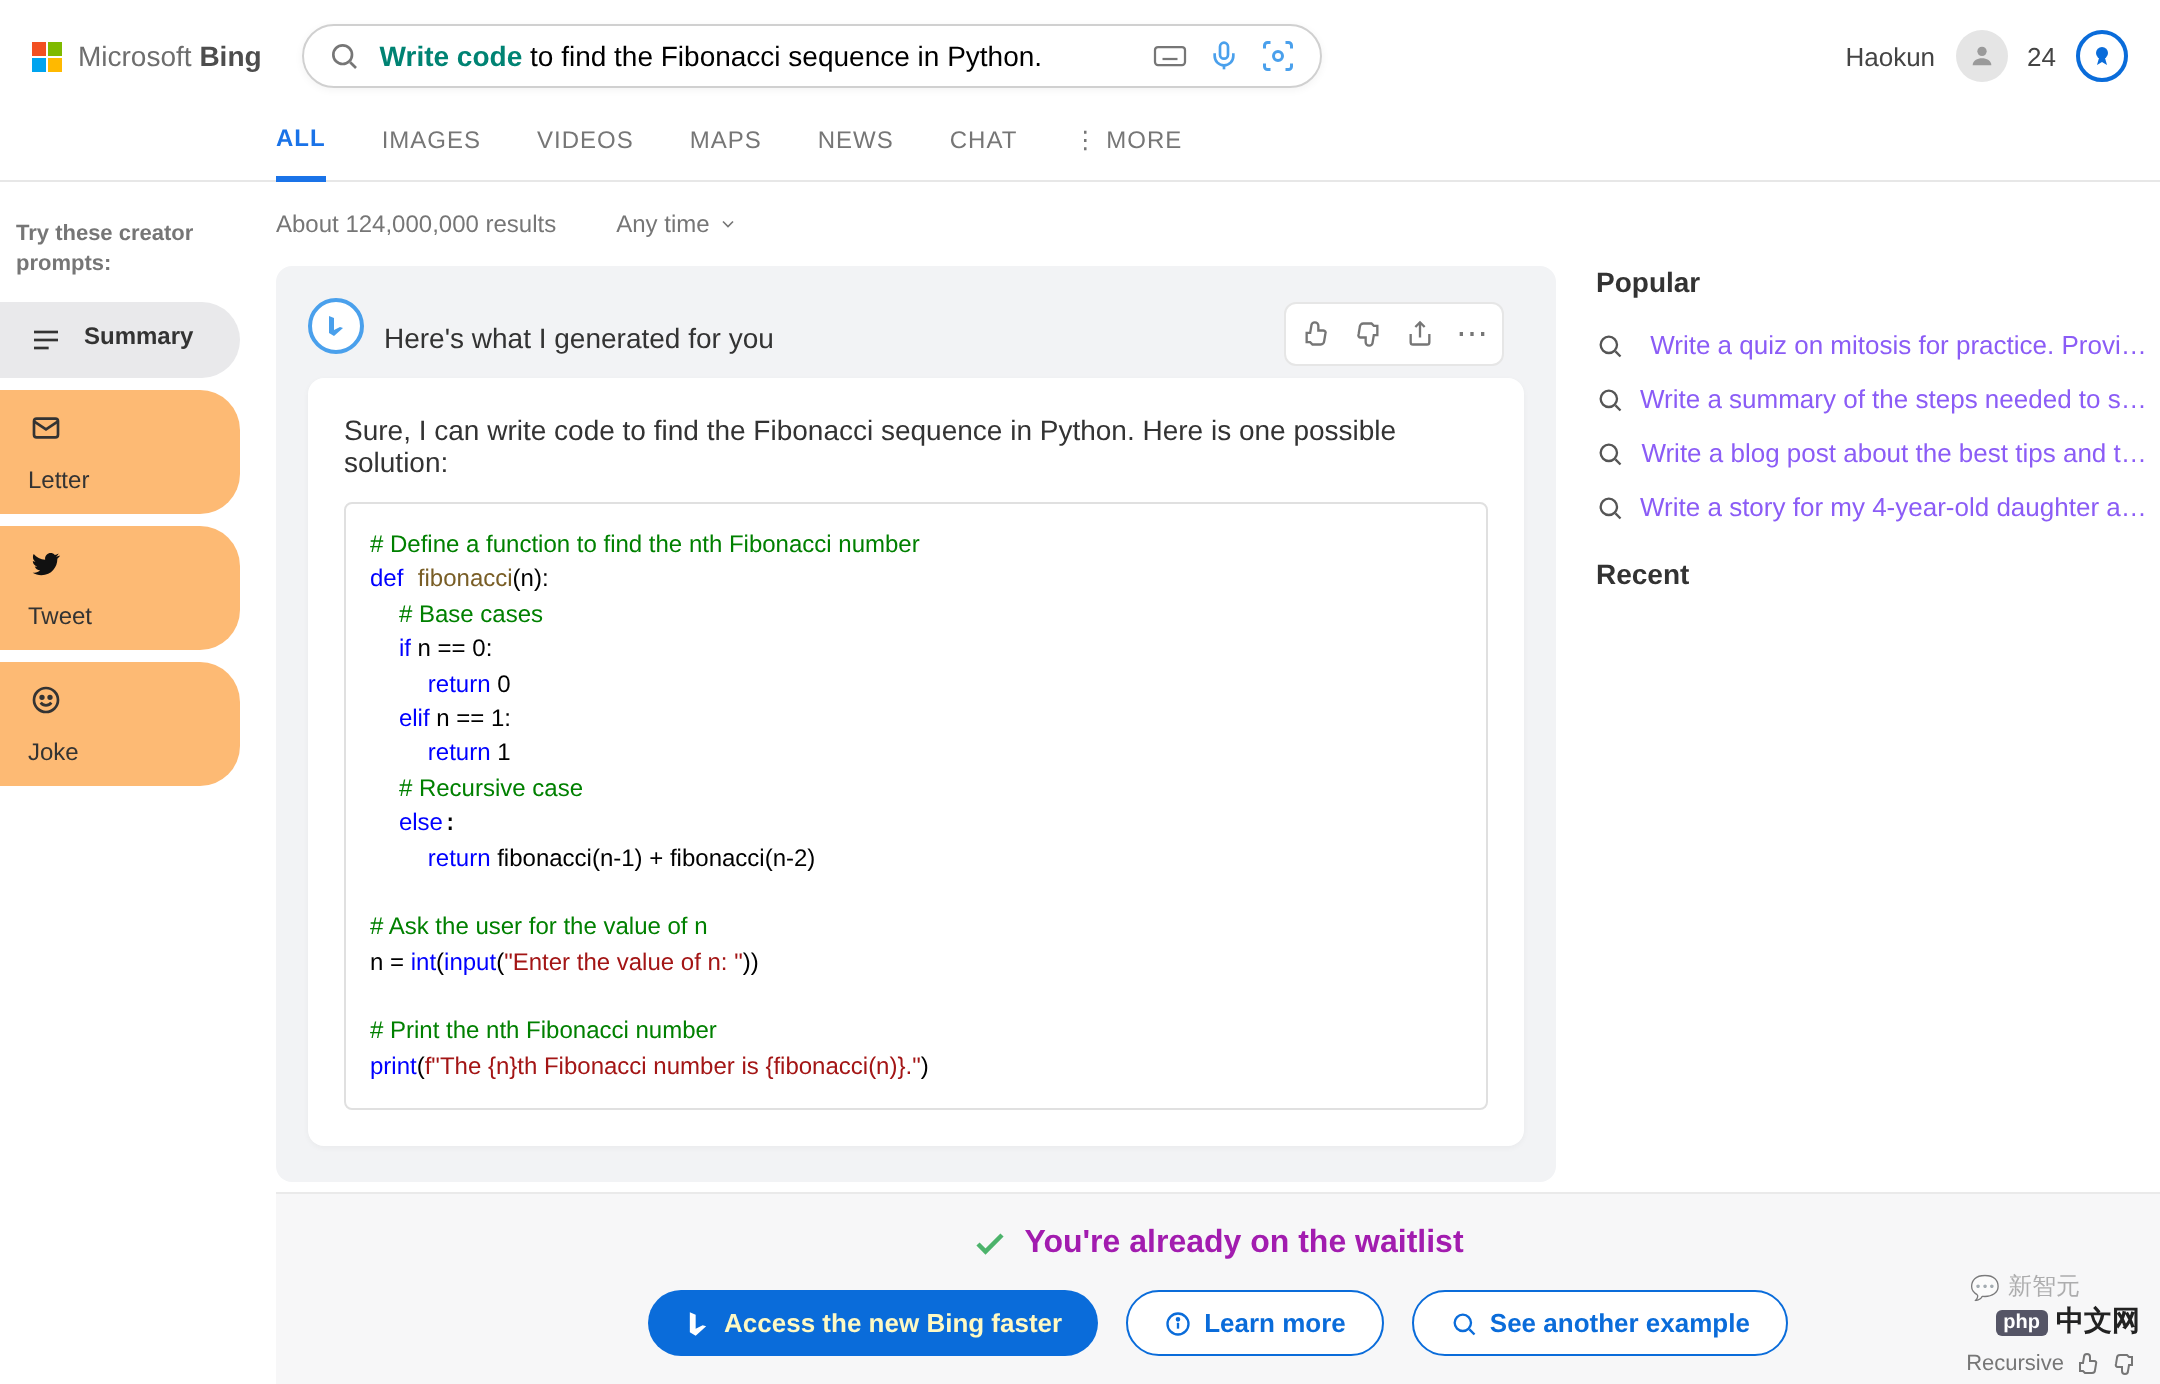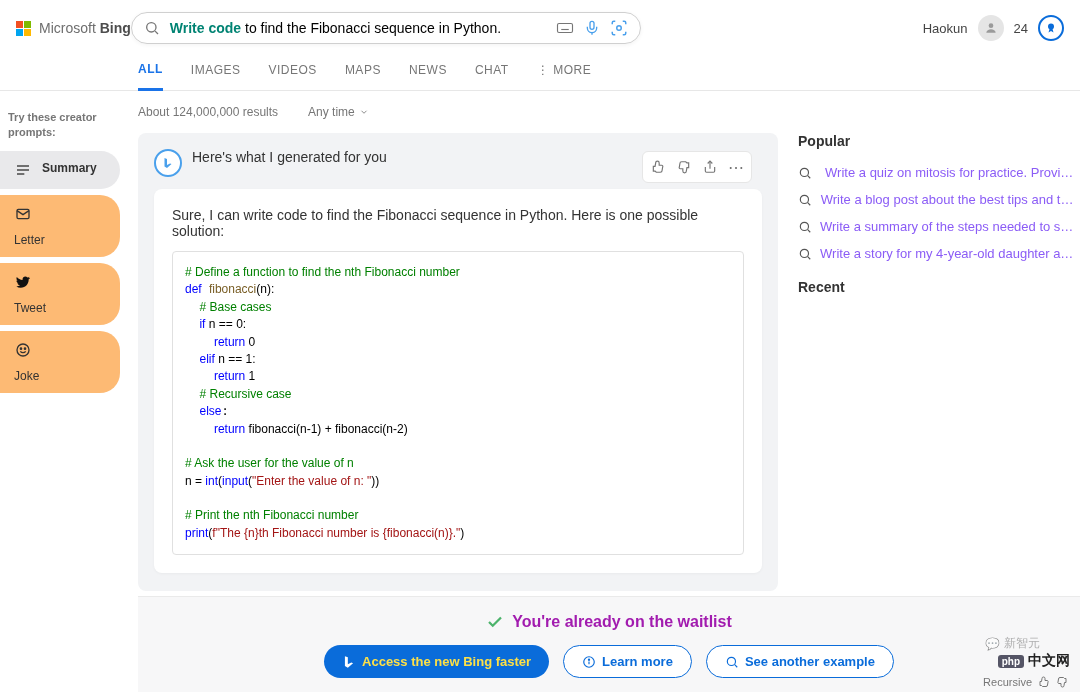--- a/index.html
+++ b/index.html
@@ -1,19 +1,19 @@
 <!DOCTYPE html>
 <html><head>
 <meta charset="utf-8">
 <style>
 * { margin:0; padding:0; box-sizing:border-box; font-family:"Segoe UI",Arial,sans-serif; }
 body { background:#fff; width:1080px; height:692px; overflow:hidden; position:relative; }
 
 
-.header { display:flex; align-items:center; padding:12px 16px 8px 16px; gap:0; }
+.header { display:flex; align-items:center; padding:12px 16px 8px 16px; gap:20px; }
 .logo { display:flex; align-items:center; gap:4px; }
 .logo-squares { display:grid; grid-template-columns:7px 7px; grid-template-rows:7px 7px; gap:1px; }
 .logo-squares span:nth-child(1){background:#f25022;} .logo-squares span:nth-child(2){background:#7fba00;}
 .logo-squares span:nth-child(3){background:#00a4ef;} .logo-squares span:nth-child(4){background:#ffb900;}
 .logo-text { font-size:14px; color:#6e6e6e; margin-left:4px; }
 .logo-text b { color:#4d4d4d; }
 .search-bar { display:flex; align-items:center; border:1px solid #d0d0d0; border-radius:22px; padding:6px 12px; flex:0 0 510px; gap:10px; box-shadow:0 1px 4px rgba(0,0,0,0.05);}
 .search-bar svg { flex-shrink:0; }
 .search-text { flex:1; font-size:14px; }
 .search-text .hl { color:#008373; font-weight:600; }
@@ -37,42 +37,42 @@
 .side-item:not(.active){ background:#fdba74;flex-direction:column; }
 .side-icon { width:18px; height:18px; display:flex; align-items:center; justify-content:center; }
 
 
 .meta-row { display:flex; align-items:center; gap:30px; padding:14px 0 14px 138px; font-size:12px; color:#767676;}
 .anytime { display:flex; align-items:center; gap:4px; }
 
 
 .content { margin-left:138px; display:flex; gap:20px; }
 .answer-box { flex:0 0 640px; background:#f2f3f5; border-radius:8px; padding:16px 16px 0 16px; position:relative;}
-.answer-header { display:flex; align-items:flex-start; gap:10px; margin-bottom:12px;}
+.answer-header { display:flex; align-items:flex-end; gap:10px; margin-bottom:12px;}
 .bing-badge { width:28px; height:28px; border-radius:50%; border:2px solid #4aa0ec; display:flex; align-items:center; justify-content:center; background:#fff;}
 .answer-header-text { font-size:14px; color:#333; }
 .inner-card { background:#fff; border-radius:8px; padding:18px; position:relative; box-shadow:0 1px 3px rgba(0,0,0,0.04);}
 .card-actions { position:absolute; top:-6px; right:10px; transform:translateY(-100%); display:flex; gap:4px; background:#fff; border:1px solid #e6e6e6; border-radius:6px; padding:4px;}
 .card-actions > div { width:22px; height:22px; display:flex; align-items:center; justify-content:center; color:#767676; border-radius:4px;}
 .intro-text { font-size:14px; color:#333; margin-bottom:12px; }
 .code-block { border:1px solid #e0e0e0; border-radius:4px; padding:12px; font-family:Consolas,monospace; font-size:12px; line-height:1.45; white-space:pre; overflow:auto;}
 .c-comment{color:#008000;} .c-kw{color:#0000ff;} .c-fn{color:#795e26;} .c-str{color:#a31515;} .c-builtin{color:#0000ff;}
 
 
 .rightcol { flex:0 0 240px; font-size:13px; color:#333; }
 .rightcol h4 { font-size:14px; font-weight:600; margin-bottom:10px;}
 .pop-item { display:flex; align-items:center; gap:8px; padding:6px 0; color:#8b5cf6; white-space:nowrap; overflow:hidden; text-overflow:ellipsis;justify-content:space-between;}
 .pop-item svg { flex-shrink:0; }
 
 
 .bottom-bar { position:absolute; left:138px; right:0; bottom:0; background:#f7f7f8; border-top:1px solid #eaeaea; padding:16px 0 14px 0; text-align:center;}
 .bb-title { display:flex; align-items:center; justify-content:center; gap:8px; font-size:16px; font-weight:600; color:#a21caf; margin-bottom:14px;}
 .bb-buttons { display:flex; justify-content:center; gap:14px;}
 .btn { display:flex; align-items:center; gap:6px; border-radius:20px; padding:8px 18px; font-size:13px; font-weight:600;}
-.btn-primary { background:#0a6cda; color:#fde047; }
+.btn-primary { background:#0a6cda; color:#fef9c3; }
 .btn-outline { background:#fff; border:1.5px solid #0a6cda; color:#0a6cda; }
 
 
 .footer-fb { position:absolute; right:12px; bottom:4px; display:flex; align-items:center; gap:6px; font-size:11px; color:#767676;}
 
 
 .watermark { position:absolute; right:40px; bottom:40px; opacity:.5; font-size:12px; color:#666; display:flex; align-items:center; gap:4px;}
 .watermark2 { position:absolute; right:10px; bottom:22px; font-size:14px; color:#222; font-weight:600; display:flex; align-items:center; gap:4px;}
 .ph-badge{ background:#556; color:#fff; font-size:10px; padding:1px 4px; border-radius:3px;}
 </style>
@@ -255,28 +255,28 @@
           <circle cx="11" cy="11" r="7"></circle>
           <line x1="21" y1="21" x2="16.65" y2="16.65"></line>
         </svg>
       <span>Write a quiz on mitosis for practice. Provi…</span>
     </div>
     <div class="pop-item">
       <svg width="14" height="14" viewBox="0 0 24 24" fill="none" stroke="#555" stroke-width="2">
           <circle cx="11" cy="11" r="7"></circle>
           <line x1="21" y1="21" x2="16.65" y2="16.65"></line>
         </svg>
-      <span>Write a blog post about the best tips and t…</span>
+      <span>Write a summary of the steps needed to s…</span>
     </div>
     <div class="pop-item">
       <svg width="14" height="14" viewBox="0 0 24 24" fill="none" stroke="#555" stroke-width="2">
           <circle cx="11" cy="11" r="7"></circle>
           <line x1="21" y1="21" x2="16.65" y2="16.65"></line>
         </svg>
-      <span>Write a summary of the steps needed to s…</span>
+      <span>Write a blog post about the best tips and t…</span>
     </div>
     <div class="pop-item">
       <svg width="14" height="14" viewBox="0 0 24 24" fill="none" stroke="#555" stroke-width="2">
           <circle cx="11" cy="11" r="7"></circle>
           <line x1="21" y1="21" x2="16.65" y2="16.65"></line>
         </svg>
       <span>Write a story for my 4-year-old daughter a…</span>
     </div>
     <h4 style="margin-top:12px">Recent</h4>
   </div>

